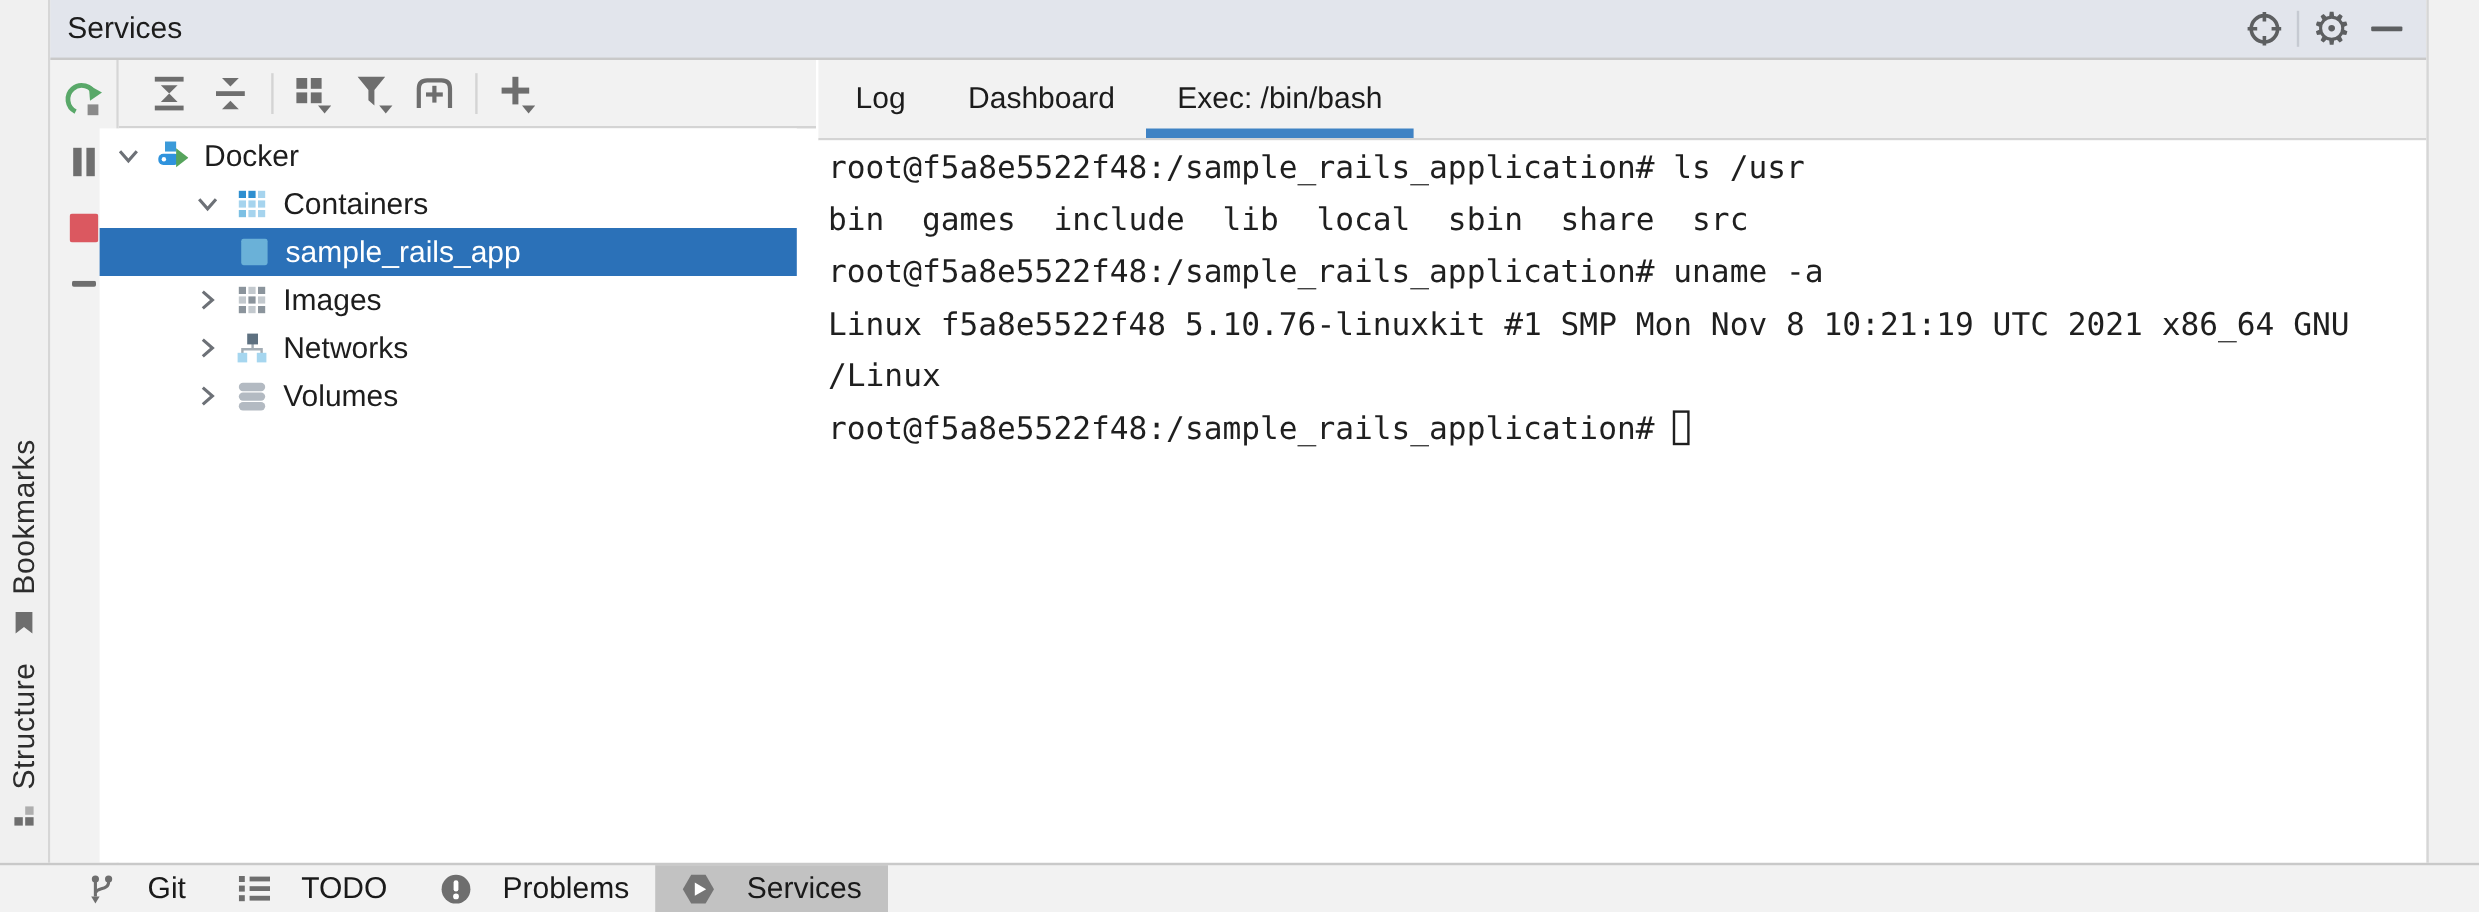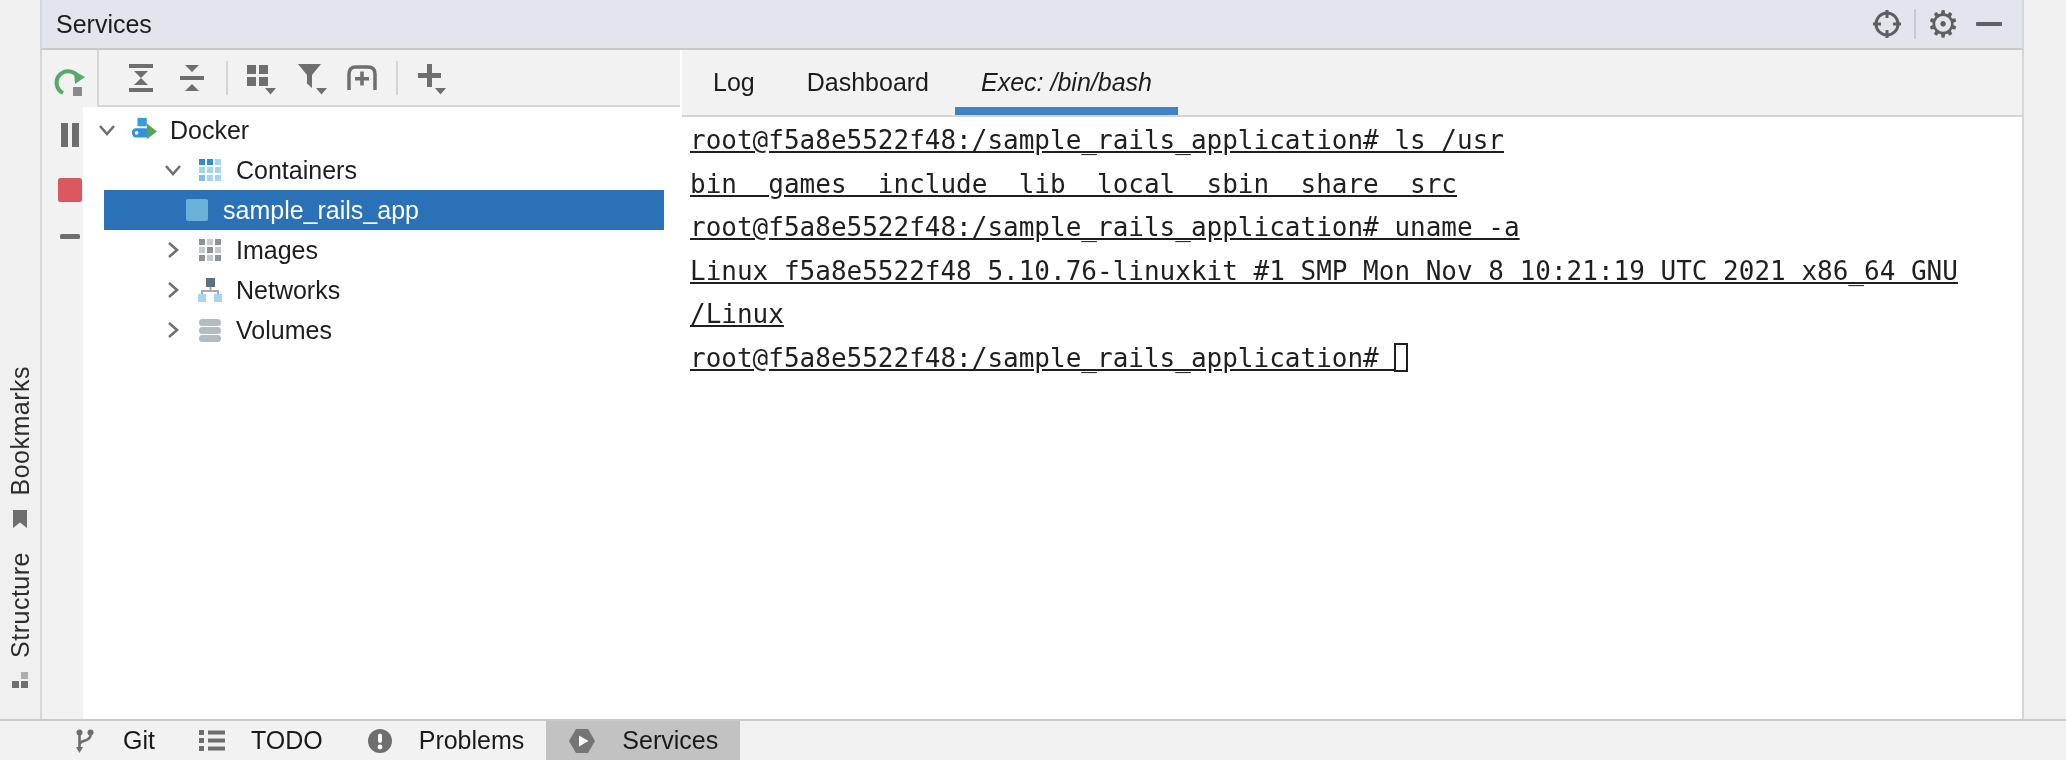--- a/index.html
+++ b/index.html
@@ -44,36 +44,36 @@
     background:#f2f2f2; border-bottom:2px solid #d4d4d4;
     display:flex; align-items:center; padding-left:10px;
   }
   .tbtn { width:38px; height:40px; display:flex; align-items:center; justify-content:center; cursor:pointer; margin-left:13px; }
   .t-divider { width:2px; height:34px; background:#d4d4d4; margin-left:15px; }
   
   .tree { position:absolute; left:83px; top:107px; width:581px; height:612px; background:#ffffff; padding-top:3px; font-size:25px; }
   .trow { display:flex; align-items:center; height:40px; cursor:pointer; white-space:nowrap; }
   .trow .chev { width:24px; height:24px; margin-right:12px; flex:none; display:flex; align-items:center; justify-content:center; }
   .trow .ticon { width:26px; height:26px; margin-right:13px; flex:none; display:flex; align-items:center; justify-content:center; }
-  .lvl0 { padding-left:12px; } .lvl1 { padding-left:78px; } .lvl2 { padding-left:80px;margin-left:21px; }
+  .lvl0 { padding-left:12px; } .lvl1 { padding-left:78px; } .lvl2 { padding-left:116px; }
   .trow.selected { background:#2b71b8; color:#ffffff; }
   
   .right-panel { position:absolute; left:682px; top:50px; width:1340px; height:669px; display:flex; flex-direction:column; }
   .tab-bar {
     height:67px; background:#f2f2f2; border-bottom:2px solid #d4d4d4;
     display:flex; align-items:stretch; padding-left:5px; font-size:25px; flex:none;
   }
   .tab { display:flex; align-items:center; padding:0 26px; cursor:pointer; color:#1c1c1c; }
-  .tab.active { box-shadow: inset 0 -8px 0 #4083c4; font-style: italic; }
+  .tab.active { box-shadow: inset 0 -8px 0 #4083c4; }
   .terminal {
     flex:1; background:#ffffff; padding:2px 0 0 8px;
     font-family:"DejaVu Sans Mono","Liberation Mono",monospace;
     font-size:26px; line-height:43.5px; color:#1f1f1f; cursor:text;
   }
-  .tline { white-space:pre;text-decoration:underline; }
+  .tline { white-space:pre; }
   .cursor { display:inline-block; width:14px; height:29px; border:2.5px solid #1f1f1f; vertical-align:-5px; }
   
   .right-stripe { position:absolute; left:2022px; top:0; width:44px; height:719px; background:#f1f1f1; border-left:2px solid #d6d6d6; }
   
   .bottom-bar {
     position:absolute; left:0; top:719px; width:2066px; height:41px;
     background:#f2f2f2; border-top:2px solid #c9c9c9;
     display:flex; align-items:stretch; padding-left:51px; font-size:25px;
   }
   .bbtn { display:flex; align-items:center; gap:26px; padding:0 22px; cursor:pointer; color:#1a1a1a; }

